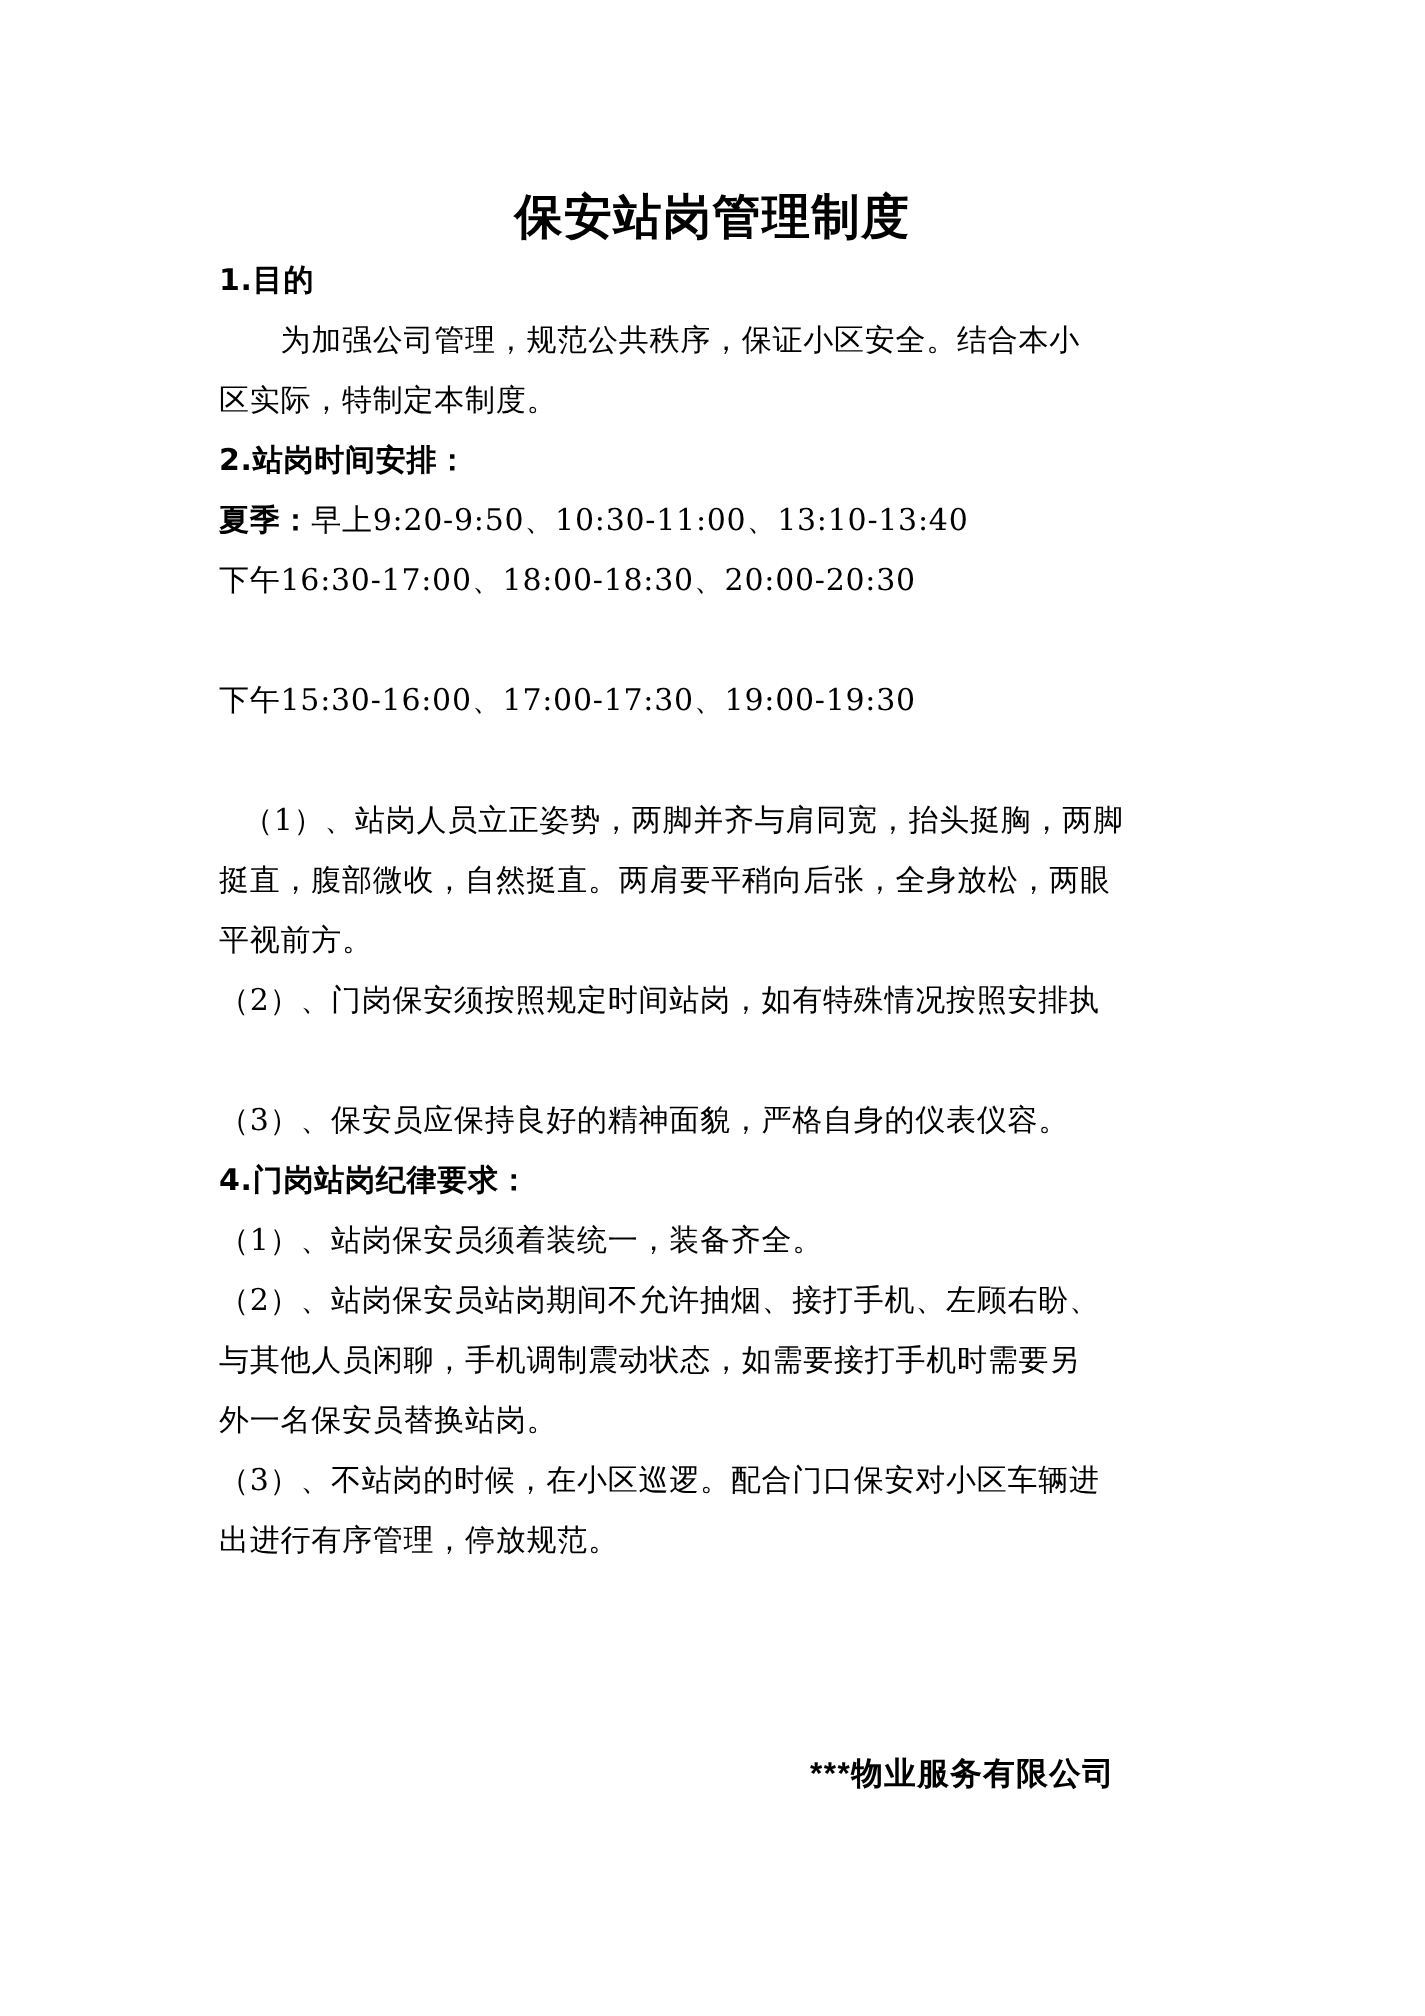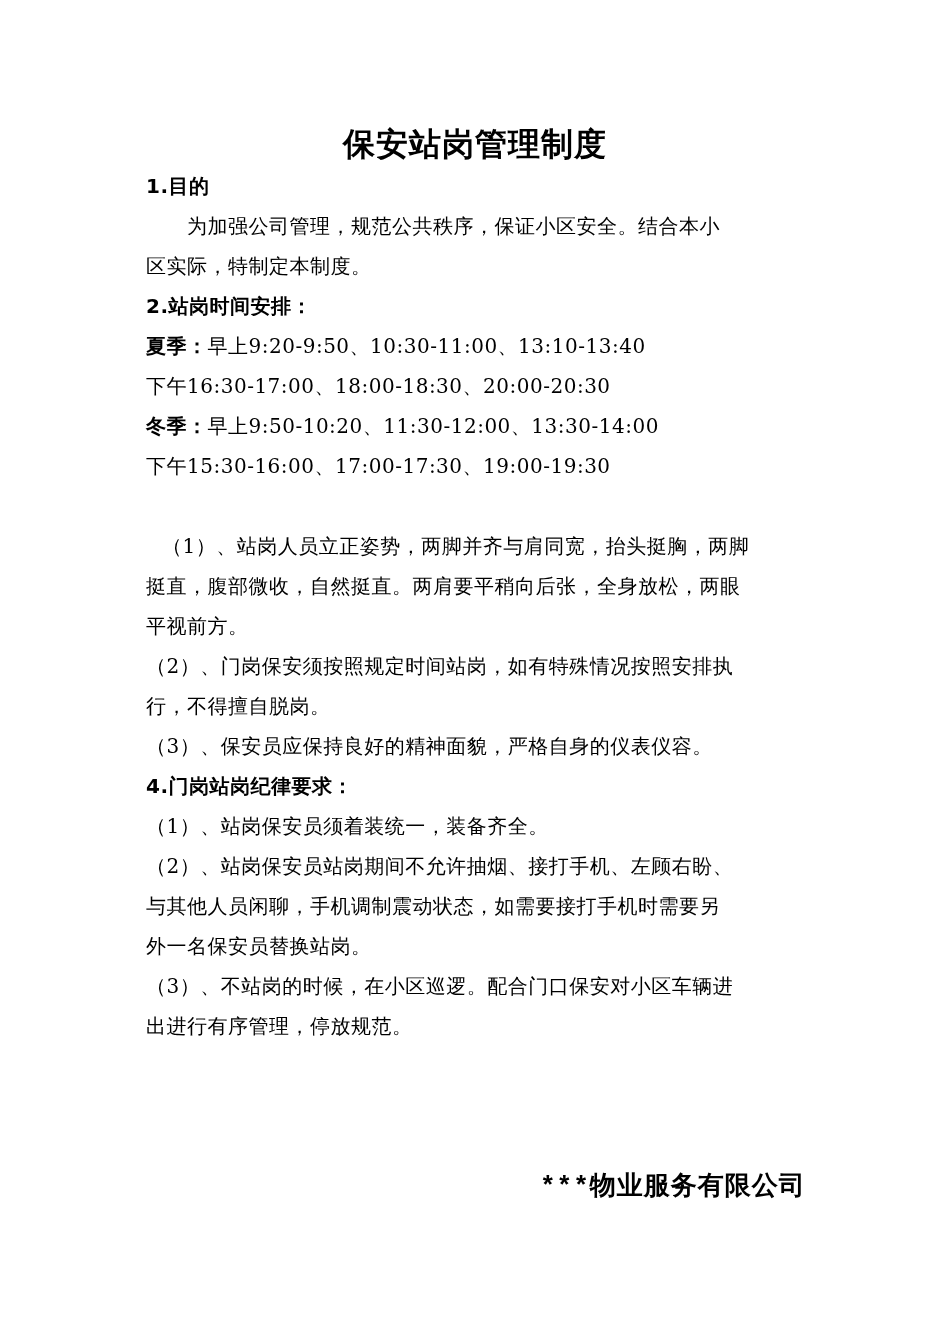--- a/index.html
+++ b/index.html
@@ -5,48 +5,44 @@
   html, body { margin: 0; padding: 0; background: #ffffff; }
   body { width: 950px; height: 1344px; position: relative; overflow: hidden;
          font-family: "DejaVu Serif", "Liberation Serif", serif; color: #000; }
   .page { position: absolute; left: 0; top: 0; width: 950px; height: 1344px; }
   .title { position: absolute; top: 122px; left: 0; width: 950px; text-align: center;
            font-family: "DejaVu Sans", "Liberation Sans", sans-serif; font-weight: bold;
            font-size: 32px; letter-spacing: 1px; line-height: 44px; }
   .line { position: absolute; left: 146px; width: 670px; font-size: 20px; line-height: 28px;
           white-space: nowrap; letter-spacing: 0.5px; }
   .bold { font-weight: bold; font-family: "DejaVu Sans", "Liberation Sans", sans-serif; }
-  .signature { position: absolute; left: 540px; top: 1168px; font-size: 26px; font-weight: bold;
-               font-family: Liberation Mono, monospace; letter-spacing: 1px; }
+  .signature { position: absolute; left: 540px; top: 1168px; font-size: 21px; font-weight: bold;
+               font-family: Liberation Sans, sans-serif; letter-spacing: 1px; }
 </style>
 </head>
 <body>
 
 <div class="page">
   <div class="title">保安站岗管理制度</div>
 
   <div class="line bold" style="top:172px;">1.目的</div>
   <div class="line" style="top:212px;">　　为加强公司管理，规范公共秩序，保证小区安全。结合本小</div>
   <div class="line" style="top:252px;">区实际，特制定本制度。</div>
 
   <div class="line bold" style="top:292px;">2.站岗时间安排：</div>
   <div class="line" style="top:332px;">
     <span class="bold">夏季：</span><span>早上9:20-9:50、10:30-11:00、13:10-13:40</span>
   </div>
   <div class="line" style="top:372px;">下午16:30-17:00、18:00-18:30、20:00-20:30</div>
-  <div class="line" style="top:412px;">
-    <span class="bold">冬季：</span><span>早上9:50-10:20、11:30-12:00、13:30-14:00</span>
-  </div>
   <div class="line" style="top:452px;">下午15:30-16:00、17:00-17:30、19:00-19:30</div>
 
   <div class="line" style="top:532px;margin-left:16px;">（1）、站岗人员立正姿势，两脚并齐与肩同宽，抬头挺胸，两脚</div>
   <div class="line" style="top:572px;">挺直，腹部微收，自然挺直。两肩要平稍向后张，全身放松，两眼</div>
   <div class="line" style="top:612px;">平视前方。</div>
   <div class="line" style="top:652px;">（2）、门岗保安须按照规定时间站岗，如有特殊情况按照安排执</div>
-  <div class="line" style="top:692px;">行，不得擅自脱岗。</div>
   <div class="line" style="top:732px;">（3）、保安员应保持良好的精神面貌，严格自身的仪表仪容。</div>
 
   <div class="line bold" style="top:772px;">4.门岗站岗纪律要求：</div>
   <div class="line" style="top:812px;">（1）、站岗保安员须着装统一，装备齐全。</div>
   <div class="line" style="top:852px;">（2）、站岗保安员站岗期间不允许抽烟、接打手机、左顾右盼、</div>
   <div class="line" style="top:892px;">与其他人员闲聊，手机调制震动状态，如需要接打手机时需要另</div>
   <div class="line" style="top:932px;">外一名保安员替换站岗。</div>
   <div class="line" style="top:972px;">（3）、不站岗的时候，在小区巡逻。配合门口保安对小区车辆进</div>
   <div class="line" style="top:1012px;">出进行有序管理，停放规范。</div>
 

